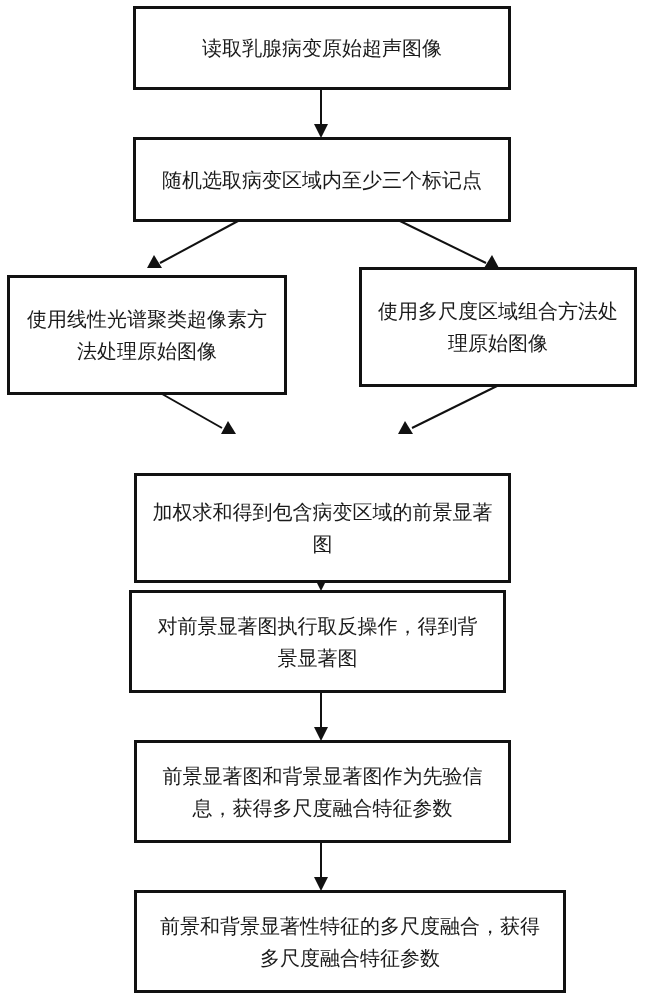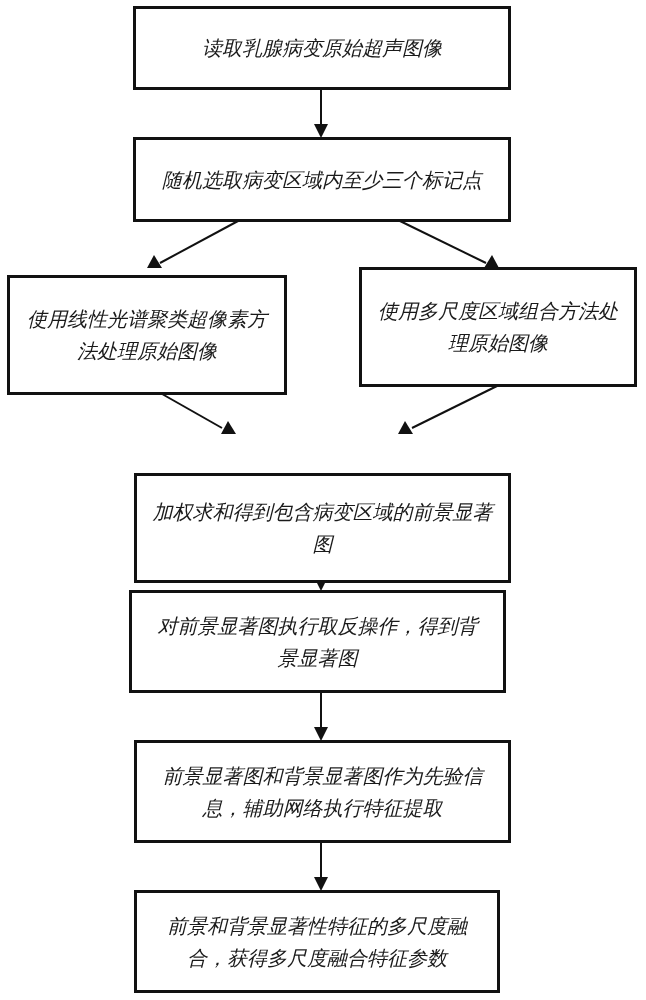--- a/index.html
+++ b/index.html
@@ -1,20 +1,20 @@
 <!DOCTYPE html>
 <html><head>
   <meta charset="utf-8">
   <style>
     html, body { margin: 0; padding: 0; background: #ffffff; }
     body { width: 646px; height: 1000px; position: relative; overflow: hidden;
            font-family: "DejaVu Serif", "Liberation Serif", serif; color: #1a1a1a; }
     .box { position: absolute; box-sizing: border-box; border: 3px solid #111;
            background: #fff; display: flex; align-items: center; justify-content: center;
-           text-align: center; font-size: 20px; line-height: 32px; padding: 0 10px; font-style: italic; }
+           text-align: center; font-size: 20px; line-height: 32px; padding: 0 10px; }
     .box span { display: block; }
     svg.connectors { position: absolute; left: 0; top: 0; width: 646px; height: 1000px; pointer-events: none; }
     svg.connectors line { stroke: #111; stroke-width: 2; }
     svg.connectors polygon { fill: #111; }
   </style>
 </head>
 <body>
 
 <svg class="connectors" viewBox="0 0 646 1000">
   <defs></defs>
@@ -62,18 +62,18 @@
 
 <div class="box" style="left:134px; top:433px; width:377px; height:110px; padding:0 14px;margin-top:40px;">
   <span>加权求和得到包含病变区域的前景显著图</span>
 </div>
 
 <div class="box" style="left:129px; top:590px; width:377px; height:103px; padding:0 22px;">
   <span>对前景显著图执行取反操作，得到背景显著图</span>
 </div>
 
 <div class="box" style="left:134px; top:740px; width:377px; height:103px; padding:0 14px;">
-  <span>前景显著图和背景显著图作为先验信息，辅助网络执行特征提取</span>
+  <span>前景显著图和背景显著图作为先验信息，获得多尺度融合特征参数</span>
 </div>
 
-<div class="box" style="left:134px; top:890px; width:366px; height:103px; padding:0 14px;">
+<div class="box" style="left:134px; top:890px; width:432px; height:103px; padding:0 14px;">
   <span>前景和背景显著性特征的多尺度融合，获得多尺度融合特征参数</span>
 </div>
 
 </body></html>

